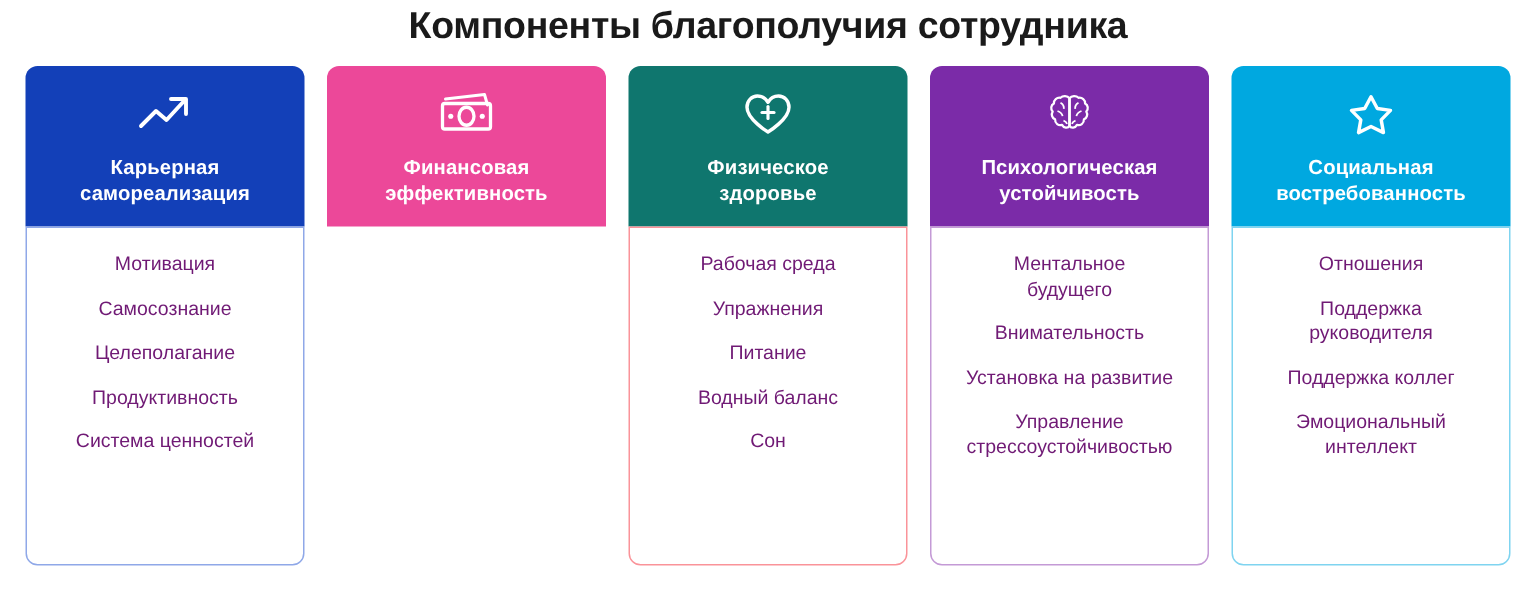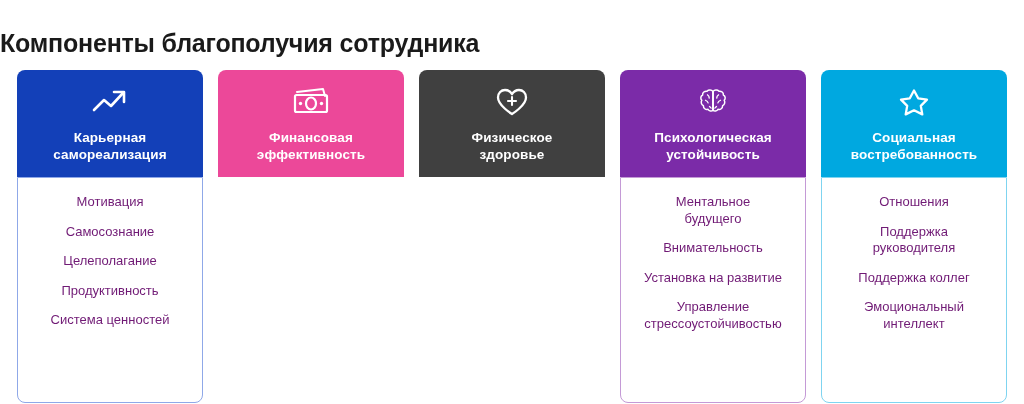--- a/index.html
+++ b/index.html
@@ -15,26 +15,27 @@
   }
 
   #infographic {
     position: relative;
     width: 1024px;
     height: 404px;
     box-sizing: border-box;
   }
 
   #page-title {
+    text-align: center;
     font-size: 25px;
     font-weight: bold;
     color: #1a1a1a;
     letter-spacing: -0.2px;
     margin: 0;
-    padding-top: 26px;
+    padding-top: 0;
     height: 44px;
     line-height: 34px;
   }
 
   #cards-row {
     display: flex;
     flex-direction: row;
     align-items: flex-start;
     justify-content: space-between;
     padding: 0 17px;
@@ -146,30 +147,37 @@
             <circle cx="10.5" cy="17.5" r="1.7" fill="#ffffff"></circle>
             <circle cx="31.5" cy="17.5" r="1.7" fill="#ffffff"></circle>
           </svg>
         </span>
         <div class="card-title">Финансовая
 эффективность</div>
       </div>
     </div>
 
     <div class="card">
-      <div class="card-header" style="background:#404040">
+      <div class="card-header" style="background:#0f766e">
         <span class="card-icon">
           <svg width="36" height="32" viewBox="0 0 36 32" fill="none">
             <path d="M18 28 C18 28 4 19.5 4 11.5 C4 7 7.2 4 11 4 C14 4 16.6 5.8 18 8.2 C19.4 5.8 22 4 25 4 C28.8 4 32 7 32 11.5 C32 19.5 18 28 18 28 Z" stroke="#ffffff" stroke-width="2.3" fill="none" stroke-linejoin="round"></path>
             <line x1="18" y1="11" x2="18" y2="19" stroke="#ffffff" stroke-width="2.1" stroke-linecap="round"></line>
             <line x1="14" y1="15" x2="22" y2="15" stroke="#ffffff" stroke-width="2.1" stroke-linecap="round"></line>
           </svg>
         </span>
         <div class="card-title">Физическое
 здоровье</div>
+      </div>
+      <div class="card-body" style="border-color:#fa9399">
+        <div class="card-item">Рабочая среда</div>
+        <div class="card-item">Упражнения</div>
+        <div class="card-item">Питание</div>
+        <div class="card-item">Водный баланс</div>
+        <div class="card-item">Сон</div>
       </div>
     </div>
 
     <div class="card">
       <div class="card-header" style="background:#7B2BA8">
         <span class="card-icon">
           <svg width="34" height="32" viewBox="0 0 34 32" fill="none">
             <path d="M17 5.5 C15.6 3.8 12.6 3.6 11 5.2 C8.6 4.8 6.4 6.6 6.6 9 C4.6 10 4.2 12.8 5.8 14.4 C4.6 16.2 5.4 18.8 7.4 19.6 C7.2 22.2 9.8 24.2 12 23.2 C13 25.4 16 25.8 17 23.8 Z" stroke="#ffffff" stroke-width="1.5" fill="none" stroke-linejoin="round"></path>
             <path d="M17 5.5 C18.4 3.8 21.4 3.6 23 5.2 C25.4 4.8 27.6 6.6 27.4 9 C29.4 10 29.8 12.8 28.2 14.4 C29.4 16.2 28.6 18.8 26.6 19.6 C26.8 22.2 24.2 24.2 22 23.2 C21 25.4 18 25.8 17 23.8 Z" stroke="#ffffff" stroke-width="1.5" fill="none" stroke-linejoin="round"></path>
             <line x1="17" y1="5.5" x2="17" y2="24" stroke="#ffffff" stroke-width="1.3"></line>

